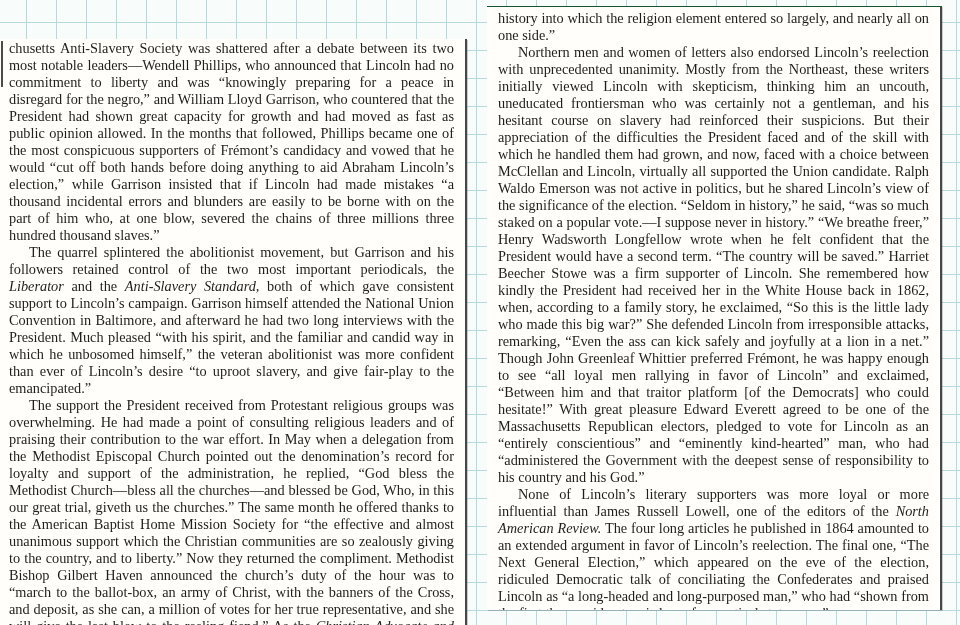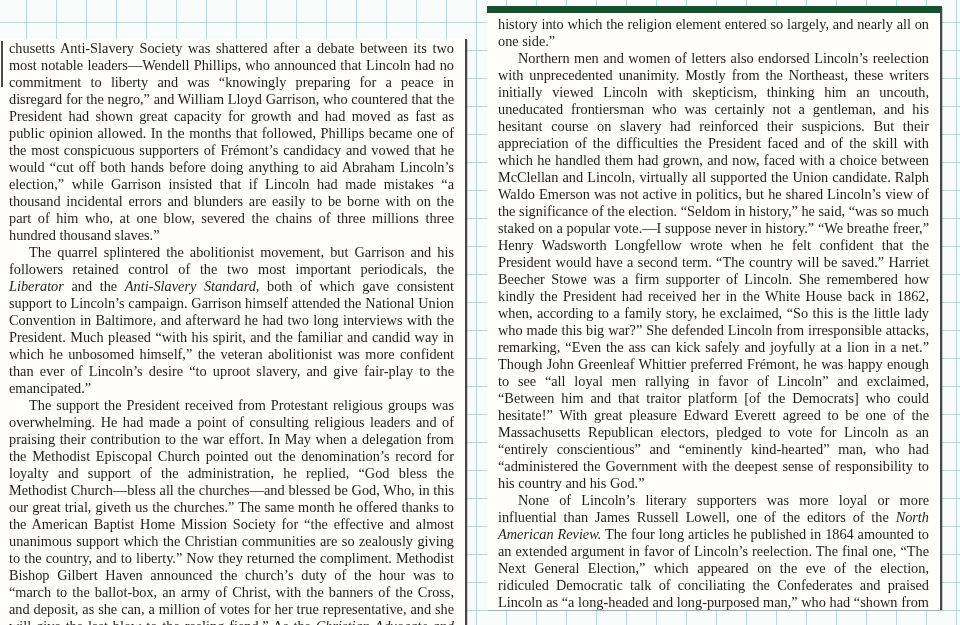--- a/index.html
+++ b/index.html
@@ -33,21 +33,21 @@
     padding: 1px 11px 0 9px;
     border-right: 2px solid var(--edge, #474747);
     box-shadow: 1px 1px 0 rgba(60,60,60,0.25);
     margin-top: 39px;
   }
   .col-right {
     left: 487px; top: 6px;
     width: 455px; height: 604px;
     padding: 3px 11px 0 11px;
     border-right: 2px solid var(--edge, #474747);
-    border-top: 7px solid #14532d;
+    border-top: 1px solid #14532d;
     box-shadow: 1px 1px 0 rgba(60,60,60,0.25);
   }
   .para { margin: 0; }
   .para.indent { text-indent: 1.4em; }
   .edge-artifact {
     position: absolute;
     left: 1px; top: 2px;
     width: 2px; height: 46px;
     background: #4b4b4b;
   }

